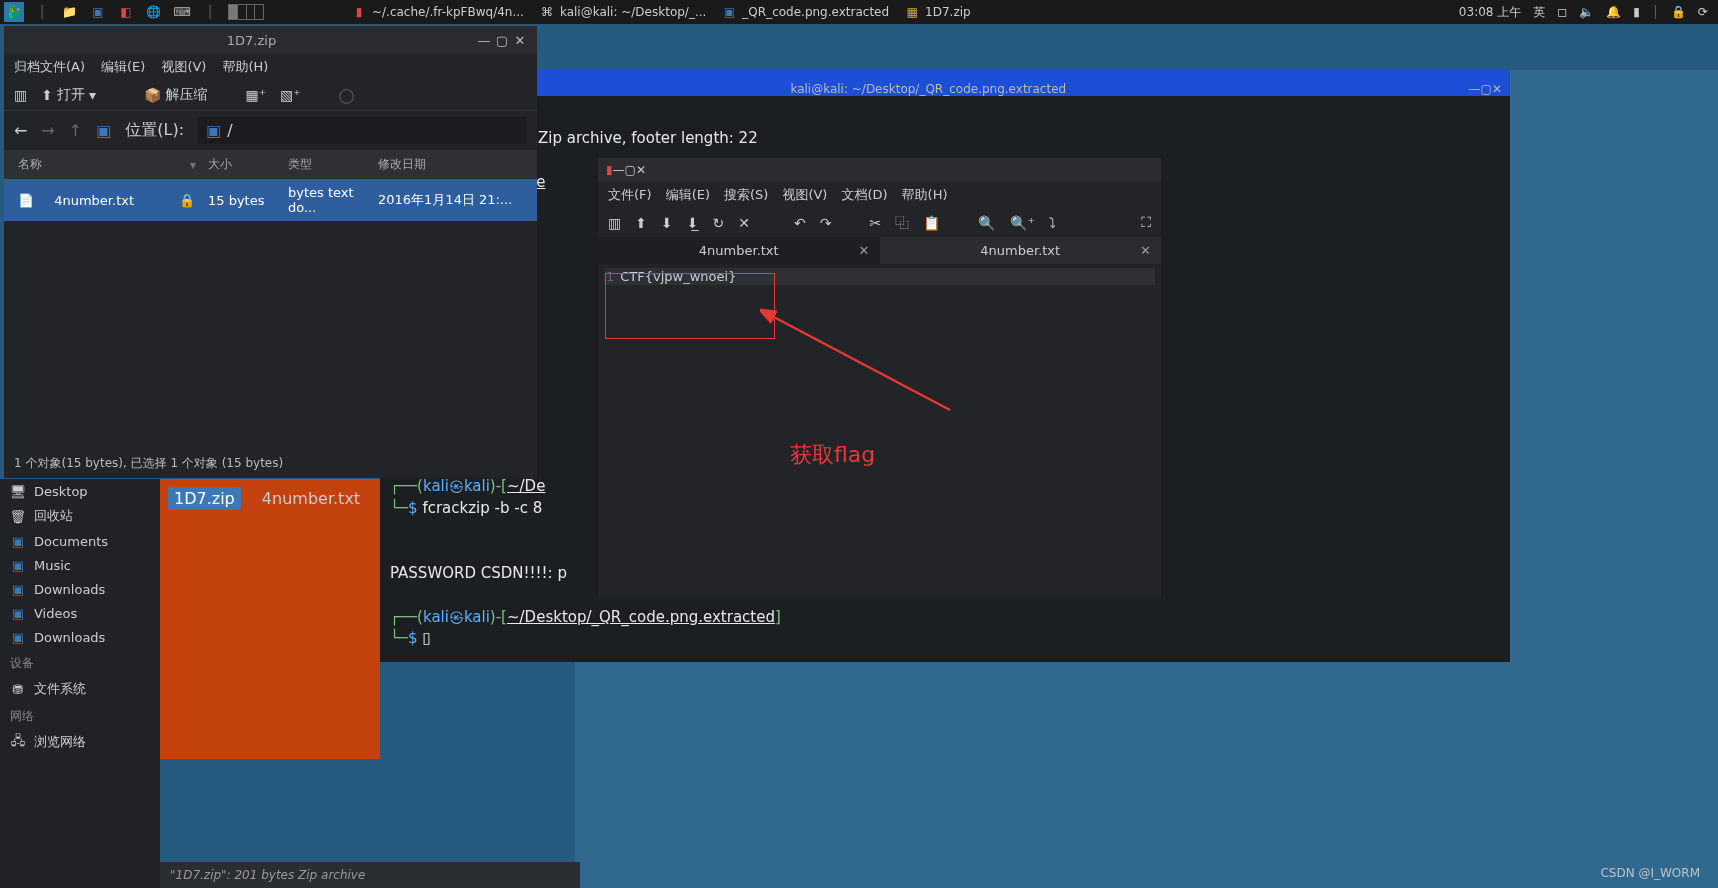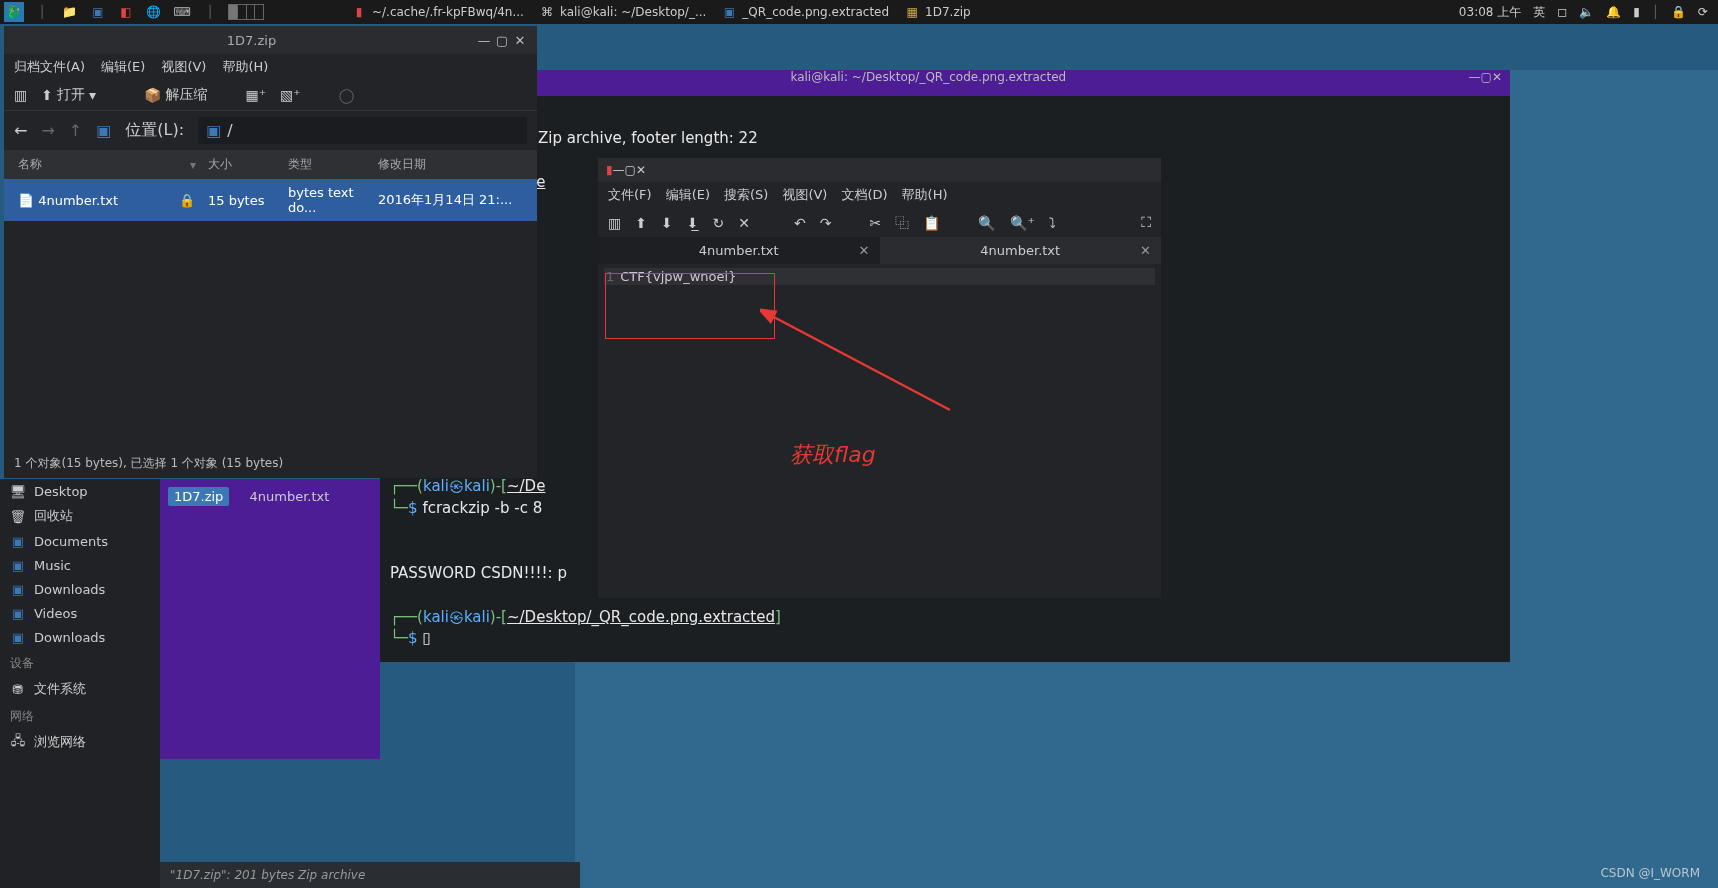--- a/index.html
+++ b/index.html
@@ -20,49 +20,49 @@
 
 .desktop-bg { position: absolute; top: 70px; left: 575px; right: 0; bottom: 0; background: #31688e; }
 
 
 .fm-sidebar { position: absolute; top: 479px; left: 0; width: 160px; bottom: 0; background: #202225; color: #ccc; font-size: 13px; }
 .fm-sidebar .sec-title { padding: 6px 10px 4px; color: #888; font-size: 12px; }
 .fm-sidebar .item { display: flex; align-items: center; gap: 8px; padding: 4px 10px; }
 .fm-sidebar .item .ic { width: 16px; height: 16px; display: flex; align-items: center; justify-content: center; font-size: 13px; }
 
 
-.fm-content { position: absolute; top: 479px; left: 160px; width: 220px; height: 280px; background: #4c1d95; color:#ccc; font-size:13px; }
+.fm-content { position: absolute; top: 479px; left: 160px; width: 220px; height: 280px; background: #c2410c; color:#ccc; font-size:16px; }
 .fm-content .chip { display:inline-block; margin:8px; padding:2px 6px; background:#3b78b5; color:#fff; border-radius:2px; }
 .fm-content .file { display:inline-block; margin:8px; color:#ccc; }
 .fm-status { position: absolute; left: 160px; bottom: 0; width: 420px; padding: 6px 10px; background: #2a2d31; color: #999; font-size: 12px; font-style: italic; }
 
 
 .archive-win { position: absolute; top: 26px; left: 4px; width: 533px; height: 452px; background: #232427; color: #ccc; display: flex; flex-direction: column; }
 .win-titlebar { height: 28px; background: #2b2c30; display: flex; align-items: center; padding: 0 8px; font-size: 13px; }
 .win-titlebar .title { flex:1; text-align:center; color:#aaa; }
 .win-titlebar .win-btn { width: 18px; text-align: center; color: #bbb; cursor: pointer; }
 .archive-menu { display: flex; gap: 16px; padding: 4px 10px; font-size: 13px; background: #232427; }
 .archive-toolbar { display: flex; align-items: center; gap: 14px; padding: 6px 10px; background: #232427; border-bottom: 1px solid #333; }
 .archive-toolbar .tb-btn { color:#ccc; font-size:14px; display:flex; align-items:center; gap:4px; }
 .archive-loc { display: flex; align-items: center; gap: 14px; padding: 6px 10px; background: #232427; }
 .archive-loc .loc-input { flex:1; background:#1a1c1f; border:none; padding:4px 8px; color:#ccc; display:flex; align-items:center; gap:6px; }
 .archive-head { display: flex; background: #2e3034; font-size: 12px; color: #aaa; padding: 4px 8px; }
 .archive-head div { padding: 2px 6px; }
 .archive-row { display: flex; background: #2f5e9e; color: #fff; font-size: 13px; padding: 4px 8px; align-items: center; }
 .archive-row div { padding: 2px 6px; }
-.col-name { flex: 0 0 190px; display:flex; align-items:center; gap:4px; }
+.col-name { flex: 0 0 190px; display:flex; align-items:center; gap:20px; }
 .col-size { flex: 0 0 80px; }
 .col-type { flex: 0 0 90px; }
 .col-date { flex: 1; }
 .archive-body { flex:1; background:#232427; }
 .archive-status { padding: 6px 10px; font-size: 12px; color: #bbb; background: #232427; }
 
 
 .term-win { position: absolute; top: 70px; left: 380px; width: 1130px; height: 592px; background: #1c1f22; color: #ddd; font-family: "DejaVu Sans Mono", monospace; font-size: 15px; }
-.term-titlebar { height: 26px; background: #4c1d95; display: flex; align-items: flex-start; padding: 0 8px; font-size: 12px; color: #bbb; }
+.term-titlebar { height: 26px; background: #1d4ed8; display: flex; align-items: flex-end; padding: 0 8px; font-size: 12px; color: #bbb; }
 .term-titlebar .title { flex:1; text-align:center; }
 .term-top-menu { padding: 4px 10px; font-size: 13px; color: #ccc; }
 .term-body { padding: 6px 10px; line-height: 1.45; white-space: pre; }
 .term-body .blue { color: #5bb0ff; }
 .term-body .green { color: #7ec07e; }
 .term-body .white { color: #e8e8e8; }
 .term-body .und { text-decoration: underline; }
 
 
 .mp-win { position: absolute; top: 158px; left: 598px; width: 563px; height: 440px; background: #232427; color: #ccc; display: flex; flex-direction: column; }
@@ -332,15 +332,15 @@
 
 <svg class="arrow-svg" style="top:300px; left:760px;" width="200" height="130">
   <defs>
       <marker id="ah" markerWidth="10" markerHeight="10" refX="2" refY="3" orient="auto">
         <path d="M0,0 L0,6 L8,3 z" fill="#e53935"></path>
       </marker>
     </defs>
   <line x1="190" y1="110" x2="10" y2="15" stroke="#e53935" stroke-width="2.5" marker-end="url(#ah)"></line>
 </svg>
 
-<div class="redtext" style="top:440px; left:790px;font-style:italic;">获取flag</div>
+<div class="redtext" style="top:440px; left:790px;">获取flag</div>
 
 <div class="watermark">CSDN @I_WORM</div>
 
 </body></html>

